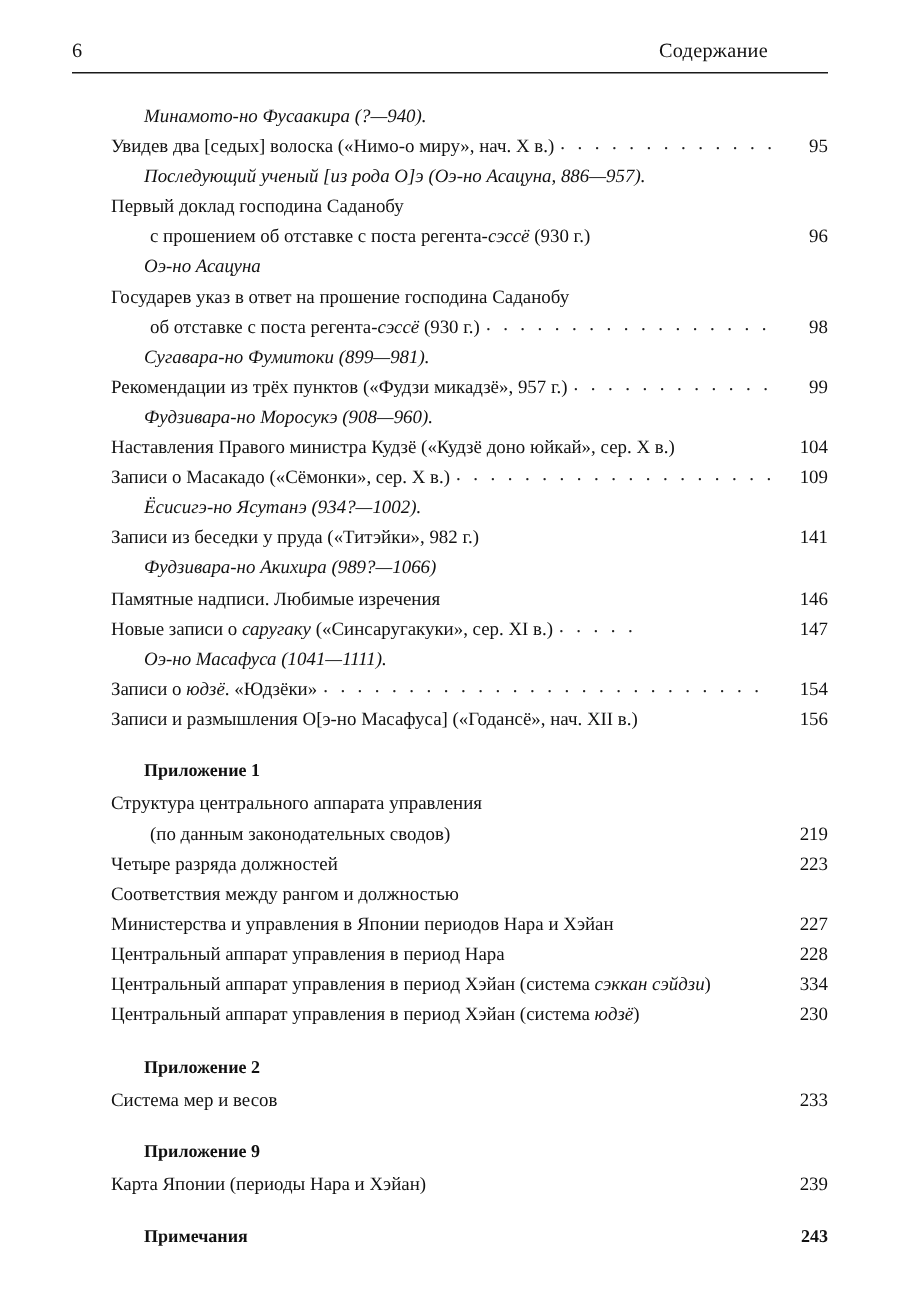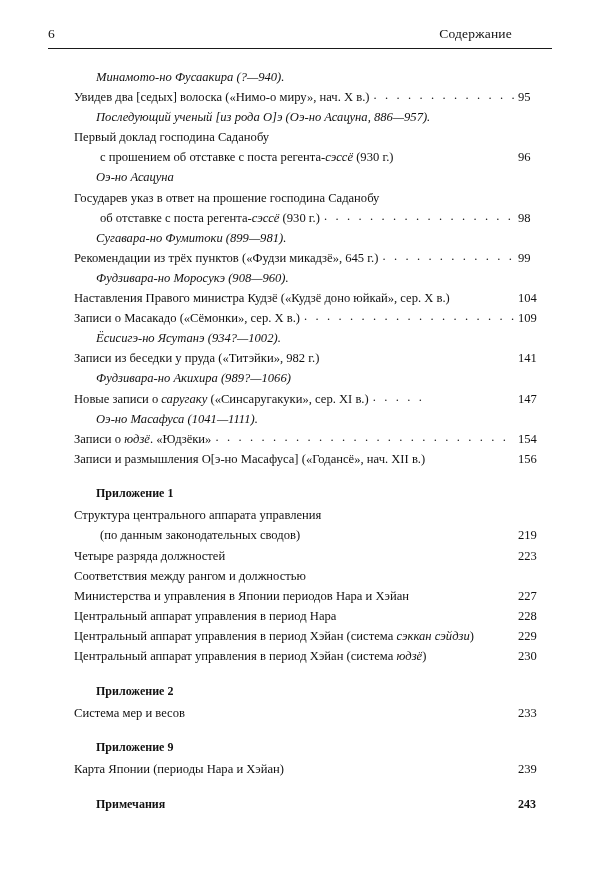--- a/index.html
+++ b/index.html
@@ -63,21 +63,21 @@
     position: relative;
     bottom: 2px;
     overflow: hidden;
     white-space: nowrap;
     color: #222;
     font-size: 12.6px;
     letter-spacing: 2.6px;
   }
   .row .pg {
     flex: 0 0 34px;
-    text-align: left;
+    text-align: right;
     white-space: nowrap;
   }
   .ital { font-style: italic; }
   .bold { font-weight: bold; }
   .ind0 { padding-left: 0px; margin-left: 48px; }
   .ind1 { padding-left: 26px; }
   .ind2 { padding-left: 52px; }
   .heading-row {
     margin-top: 22px;
     margin-bottom: 10px;
@@ -128,21 +128,21 @@
     <div class="row ind2">
       <span class="txt">об отставке с поста регента-<span class="ital">сэссё</span> (930 г.)</span>
       <span class="leader">. . . . . . . . . . . . . . . . . . . . . . . . .</span>
       <span class="pg">98</span>
     </div>
 
     <div class="row ind0">
       <span class="txt ital">Сугавара-но Фумитоки (899—981).</span>
     </div>
     <div class="row ind1">
-      <span class="txt">Рекомендации из трёх пунктов («Фудзи микадзё», 645 г.)</span>
+      <span class="txt">Рекомендации из трёх пунктов («Фудзи микадзё», 957 г.)</span>
       <span class="leader">. . . . . . . . . . . . . .</span>
       <span class="pg">99</span>
     </div>
 
     <div class="row ind0">
       <span class="txt ital">Фудзивара-но Моросукэ (908—960).</span>
     </div>
     <div class="row ind1">
       <span class="txt">Наставления Правого министра Кудзё («Кудзё доно юйкай», сер. X в.)</span>
       <span class="leader">&nbsp;</span>
@@ -160,20 +160,25 @@
     <div class="row ind1">
       <span class="txt">Записи из беседки у пруда («Титэйки», 982 г.)</span>
       <span class="leader">&nbsp;</span>
       <span class="pg">141</span>
     </div>
 
     <div class="row ind0">
       <span class="txt ital">Фудзивара-но Акихира (989?—1066)</span>
     </div>
     <div class="row ind1">
+      <span class="txt">Памятные надписи. Любимые изречения</span>
+      <span class="leader">&nbsp;</span>
+      <span class="pg">146</span>
+    </div>
+    <div class="row ind1">
       <span class="txt">Новые записи о <span class="ital">саругаку</span> («Синсаругакуки», сер. XI в.)</span>
       <span class="leader">. . . . .</span>
       <span class="pg">147</span>
     </div>
 
     <div class="row ind0">
       <span class="txt ital">Оэ-но Масафуса (1041—1111).</span>
     </div>
     <div class="row ind1">
       <span class="txt">Записи о <span class="ital">юдзё</span>. «Юдзёки»</span>
@@ -211,21 +216,21 @@
       <span class="pg">227</span>
     </div>
     <div class="row ind1">
       <span class="txt">Центральный аппарат управления в период Нара</span>
       <span class="leader">&nbsp;</span>
       <span class="pg">228</span>
     </div>
     <div class="row ind1">
       <span class="txt">Центральный аппарат управления в период Хэйан (система <span class="ital">сэккан сэйдзи</span>)</span>
       <span class="leader">&nbsp;</span>
-      <span class="pg">229</span>
+      <span class="pg">334</span>
     </div>
     <div class="row ind1">
       <span class="txt">Центральный аппарат управления в период Хэйан (система <span class="ital">юдзё</span>)</span>
       <span class="leader">&nbsp;</span>
       <span class="pg">230</span>
     </div>
 
     <div class="row ind0 heading-row">
       <span class="txt bold">Приложение 2</span>
     </div>

